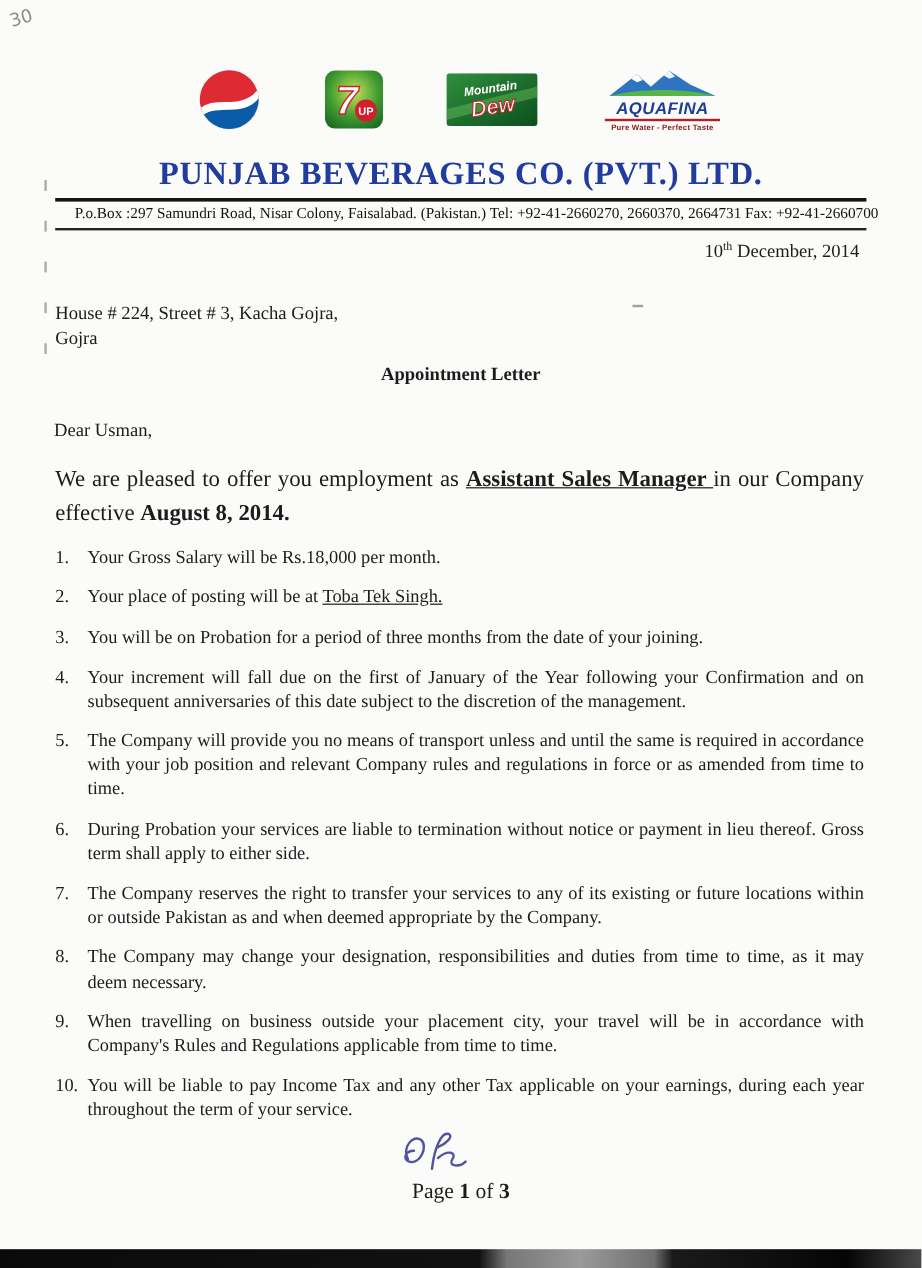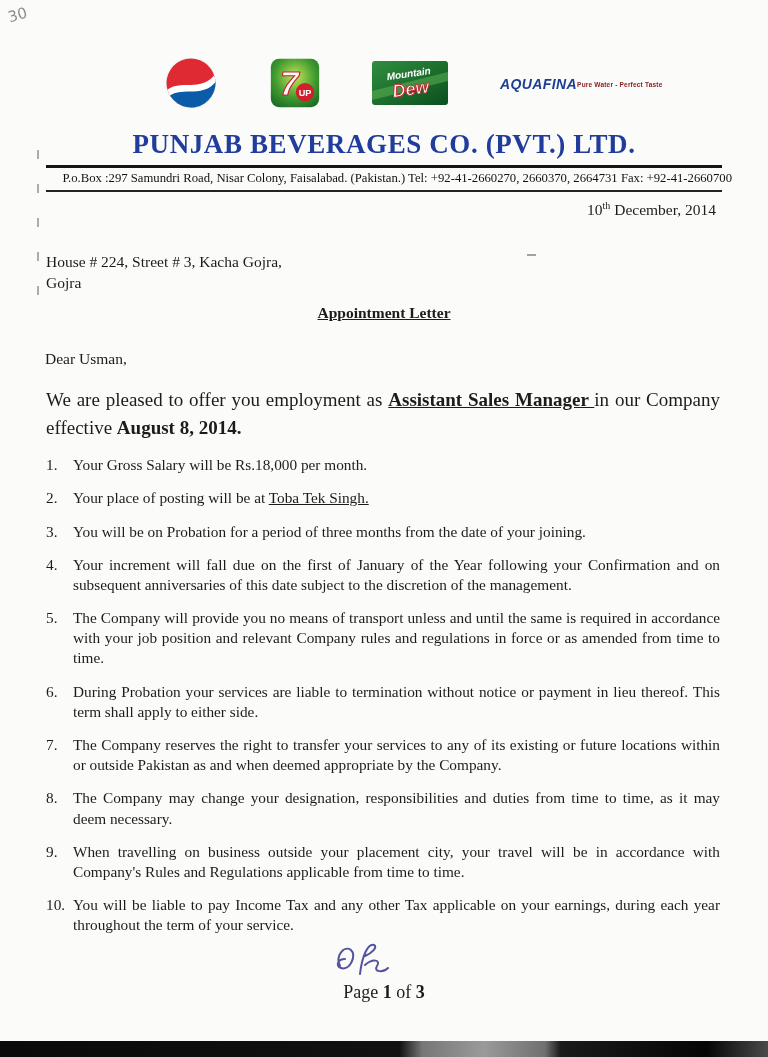--- a/index.html
+++ b/index.html
@@ -18,21 +18,21 @@
     font-family:"DejaVu Sans",sans-serif;
     font-size:15px;color:#8d8d88;
     transform:rotate(-16deg);
   }
 
   
   .logos{
     display:flex;justify-content:center;align-items:center;
     gap:52px;padding-top:48px;height:70px;
   }
-  .aquafina{display:flex;flex-direction:row;align-items:center;width:104px;}
+  .aquafina{display:flex;flex-direction:column;align-items:center;width:104px;}
   .aquafina .aq-name{
     font-family:"Liberation Sans",sans-serif;font-weight:bold;font-style:italic;
     font-size:14px;color:#1c3e93;letter-spacing:.4px;line-height:1;margin-top:1px;
   }
   .aquafina .aq-rule{width:96px;height:2px;background:#b31e28;margin-top:2px;}
   .aquafina .aq-tagline{
     font-family:"Liberation Sans",sans-serif;font-size:6.5px;font-weight:bold;
     color:#8a2020;margin-top:2px;letter-spacing:.2px;white-space:nowrap;
   }
 
@@ -49,21 +49,21 @@
   }
   .rule-thin{height:2px;background:#232323;margin:4px 46px 0 46px;}
 
   
   .date-row{text-align:right;padding-right:52px;margin-top:8px;font-size:15.5px;}
   .date-row sup{font-size:10px;}
 
   .recipient{padding-left:46px;margin-top:32px;font-size:15.5px;line-height:1.37;}
 
   .title-row{text-align:center;margin-top:11px;font-size:15.5px;}
-  .title-row .title{font-weight:bold;text-decoration:underline;}
+  .title-row .title{font-weight:bold;}
 
   .salutation{padding-left:45px;margin-top:28px;font-size:15.5px;}
 
   .intro{margin:18px 48px 0 46px;font-size:19px;line-height:1.47;text-align:justify;}
   .b{font-weight:bold;}
   .u{text-decoration:underline;}
 
   .items{margin:13px 48px 0 46px;}
   .item{display:flex;margin-top:13px;font-size:15.3px;line-height:1.32;}
   .item .num{width:27px;flex:none;}
@@ -185,21 +185,21 @@
     <div class="item">
       <span class="num">4.</span>
       <div class="txt">Your increment will fall due on the first of January of the Year following your Confirmation and on subsequent anniversaries of this date subject to the discretion of the management.</div>
     </div>
     <div class="item">
       <span class="num">5.</span>
       <div class="txt">The Company will provide you no means of transport unless and until the same is required in accordance with your job position and relevant Company rules and regulations in force or as amended from time to time.</div>
     </div>
     <div class="item">
       <span class="num">6.</span>
-      <div class="txt">During Probation your services are liable to termination without notice or payment in lieu thereof. This term shall apply to either side.</div>
+      <div class="txt">During Probation your services are liable to termination without notice or payment in lieu thereof. Gross term shall apply to either side.</div>
     </div>
     <div class="item">
       <span class="num">7.</span>
       <div class="txt">The Company reserves the right to transfer your services to any of its existing or future locations within or outside Pakistan as and when deemed appropriate by the Company.</div>
     </div>
     <div class="item">
       <span class="num">8.</span>
       <div class="txt">The Company may change your designation, responsibilities and duties from time to time, as it may deem necessary.</div>
     </div>
     <div class="item">

